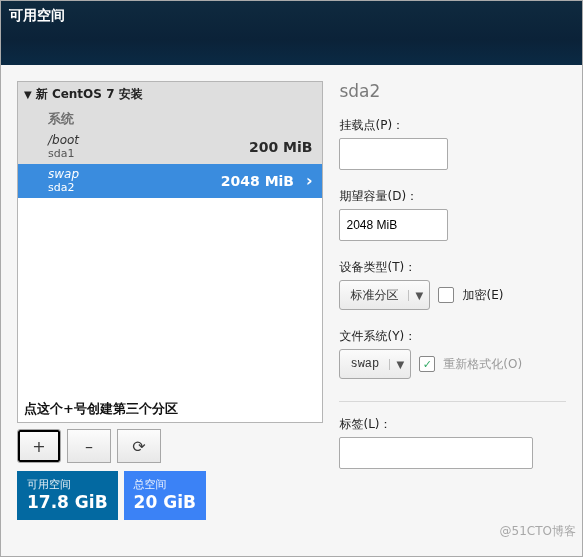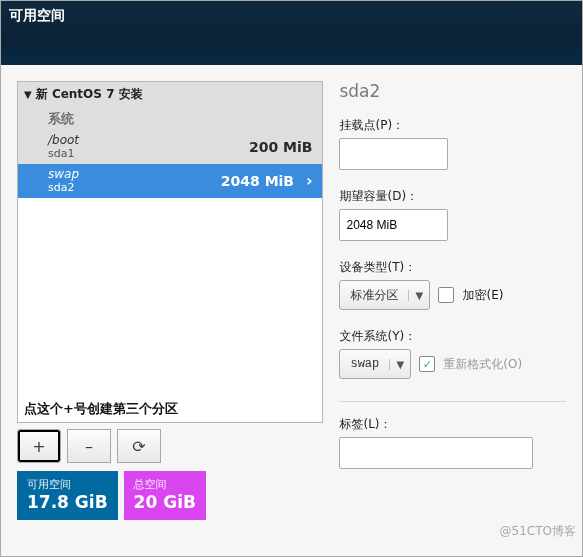--- a/index.html
+++ b/index.html
@@ -30,21 +30,21 @@
   
   .toolbarL{display:flex;margin-top:6px;gap:0;}
   .sqbtn{width:42px;height:32px;border:1px solid #a7a7a7;background:linear-gradient(#fcfcfc,#e8e8e8);display:flex;align-items:center;justify-content:center;font-size:16px;color:#3a3a3a;cursor:pointer;}
   .sqbtn + .sqbtn{margin-left:6px;}
   .sqbtn.ring{box-shadow:0 0 0 2px #000 inset;border-radius:3px;}
   .spacebar{display:flex;margin-top:8px;}
   .spacebox{padding:6px 10px 8px 10px;color:#fff;min-width:80px;box-sizing:border-box;}
   .spacebox .lbl{font-size:11px;opacity:.9;}
   .spacebox .val{font-size:17px;font-weight:bold;}
   .sb1{background:#0369a1;}
-  .sb2{background:#d946ef;margin-left:6px;}
+  .sb2{background:#3b82f6;margin-left:6px;}
   
   .right h3{margin:0 0 16px 0;font-size:17px;color:#7a7a7a;font-weight:normal;}
   .flabel{font-size:12px;color:#222;margin:4px 0;}
   .txt{width:95px;height:26px;border:1px solid #aaa;padding:2px 6px;background:#fff;border-radius:2px;font-size:12px;box-sizing:content-box;}
   .txt.wide{width:180px;}
   .row{margin-bottom:18px;margin-top:8px;}
   .sel{display:inline-flex;align-items:center;border:1px solid #a7a7a7;border-radius:3px;background:linear-gradient(#fbfbfb,#eaeaea);height:28px;}
   .sel .selv{padding:0 10px;font-size:12px;color:#333;font-family:Liberation Mono, monospace;}
   .sel .selarr{border-left:1px solid #c1c1c1;width:20px;text-align:center;color:#555;font-size:10px;}
   .inline{display:flex;align-items:center;gap:8px;}

